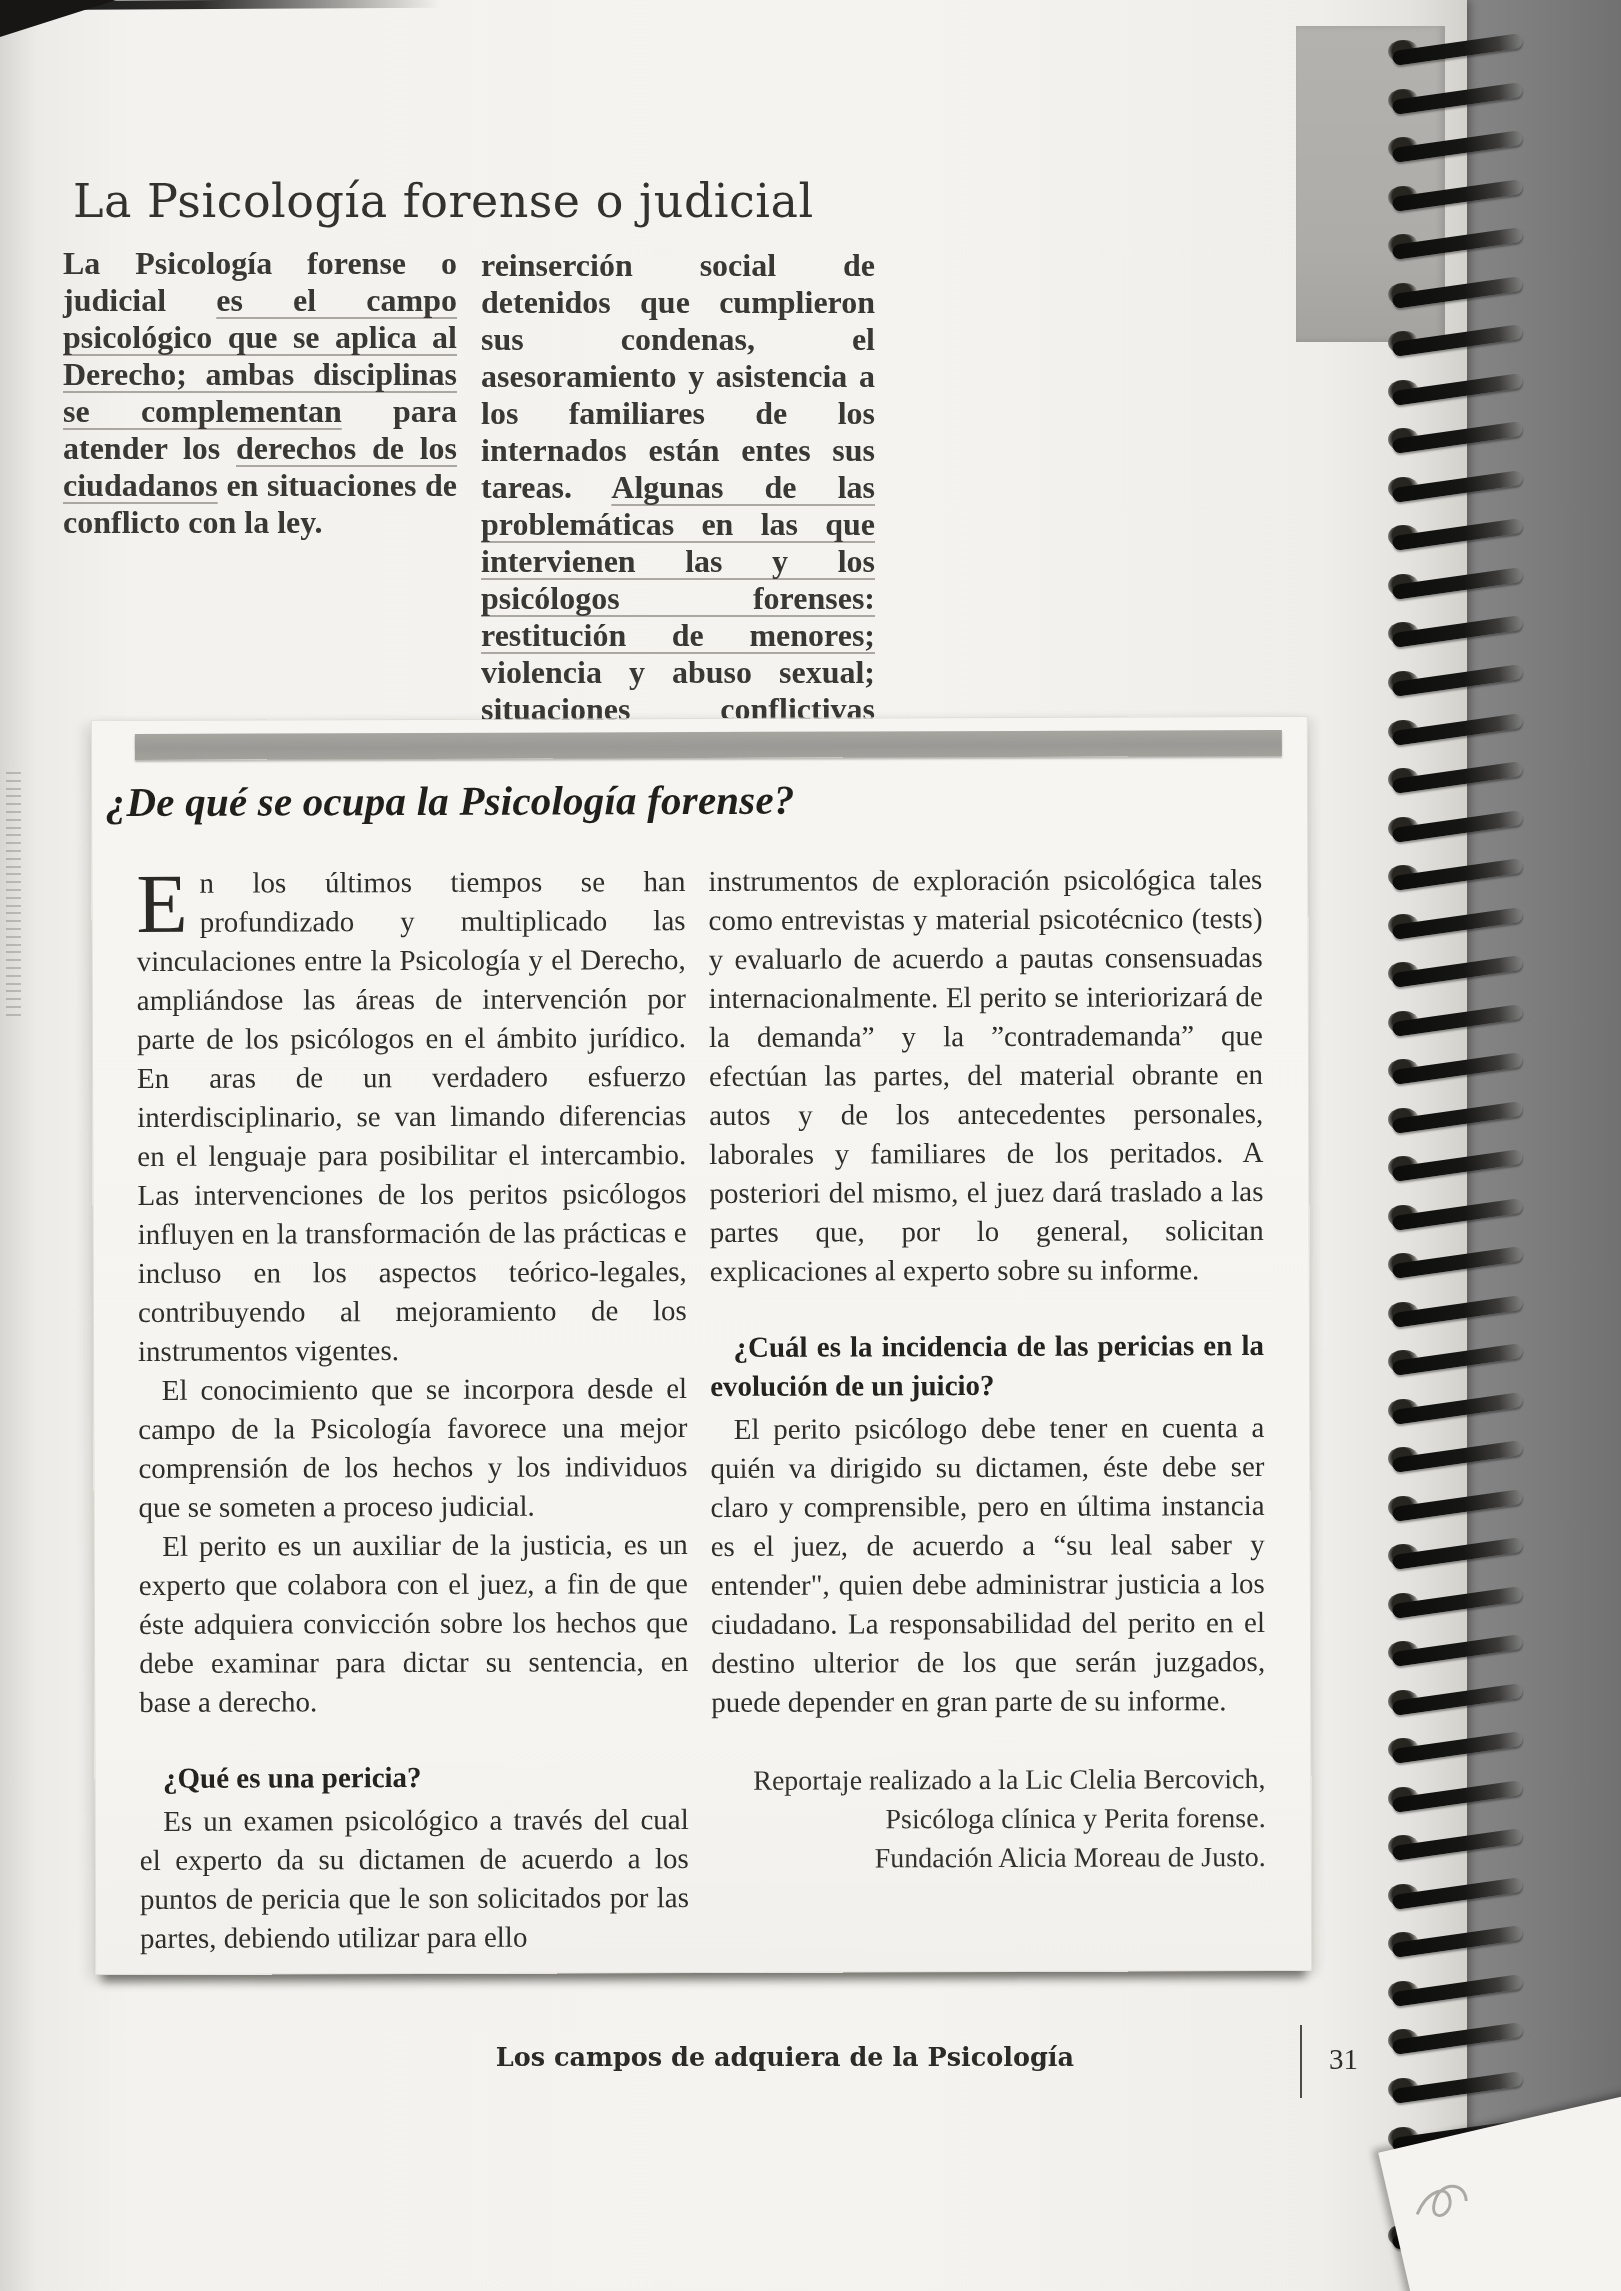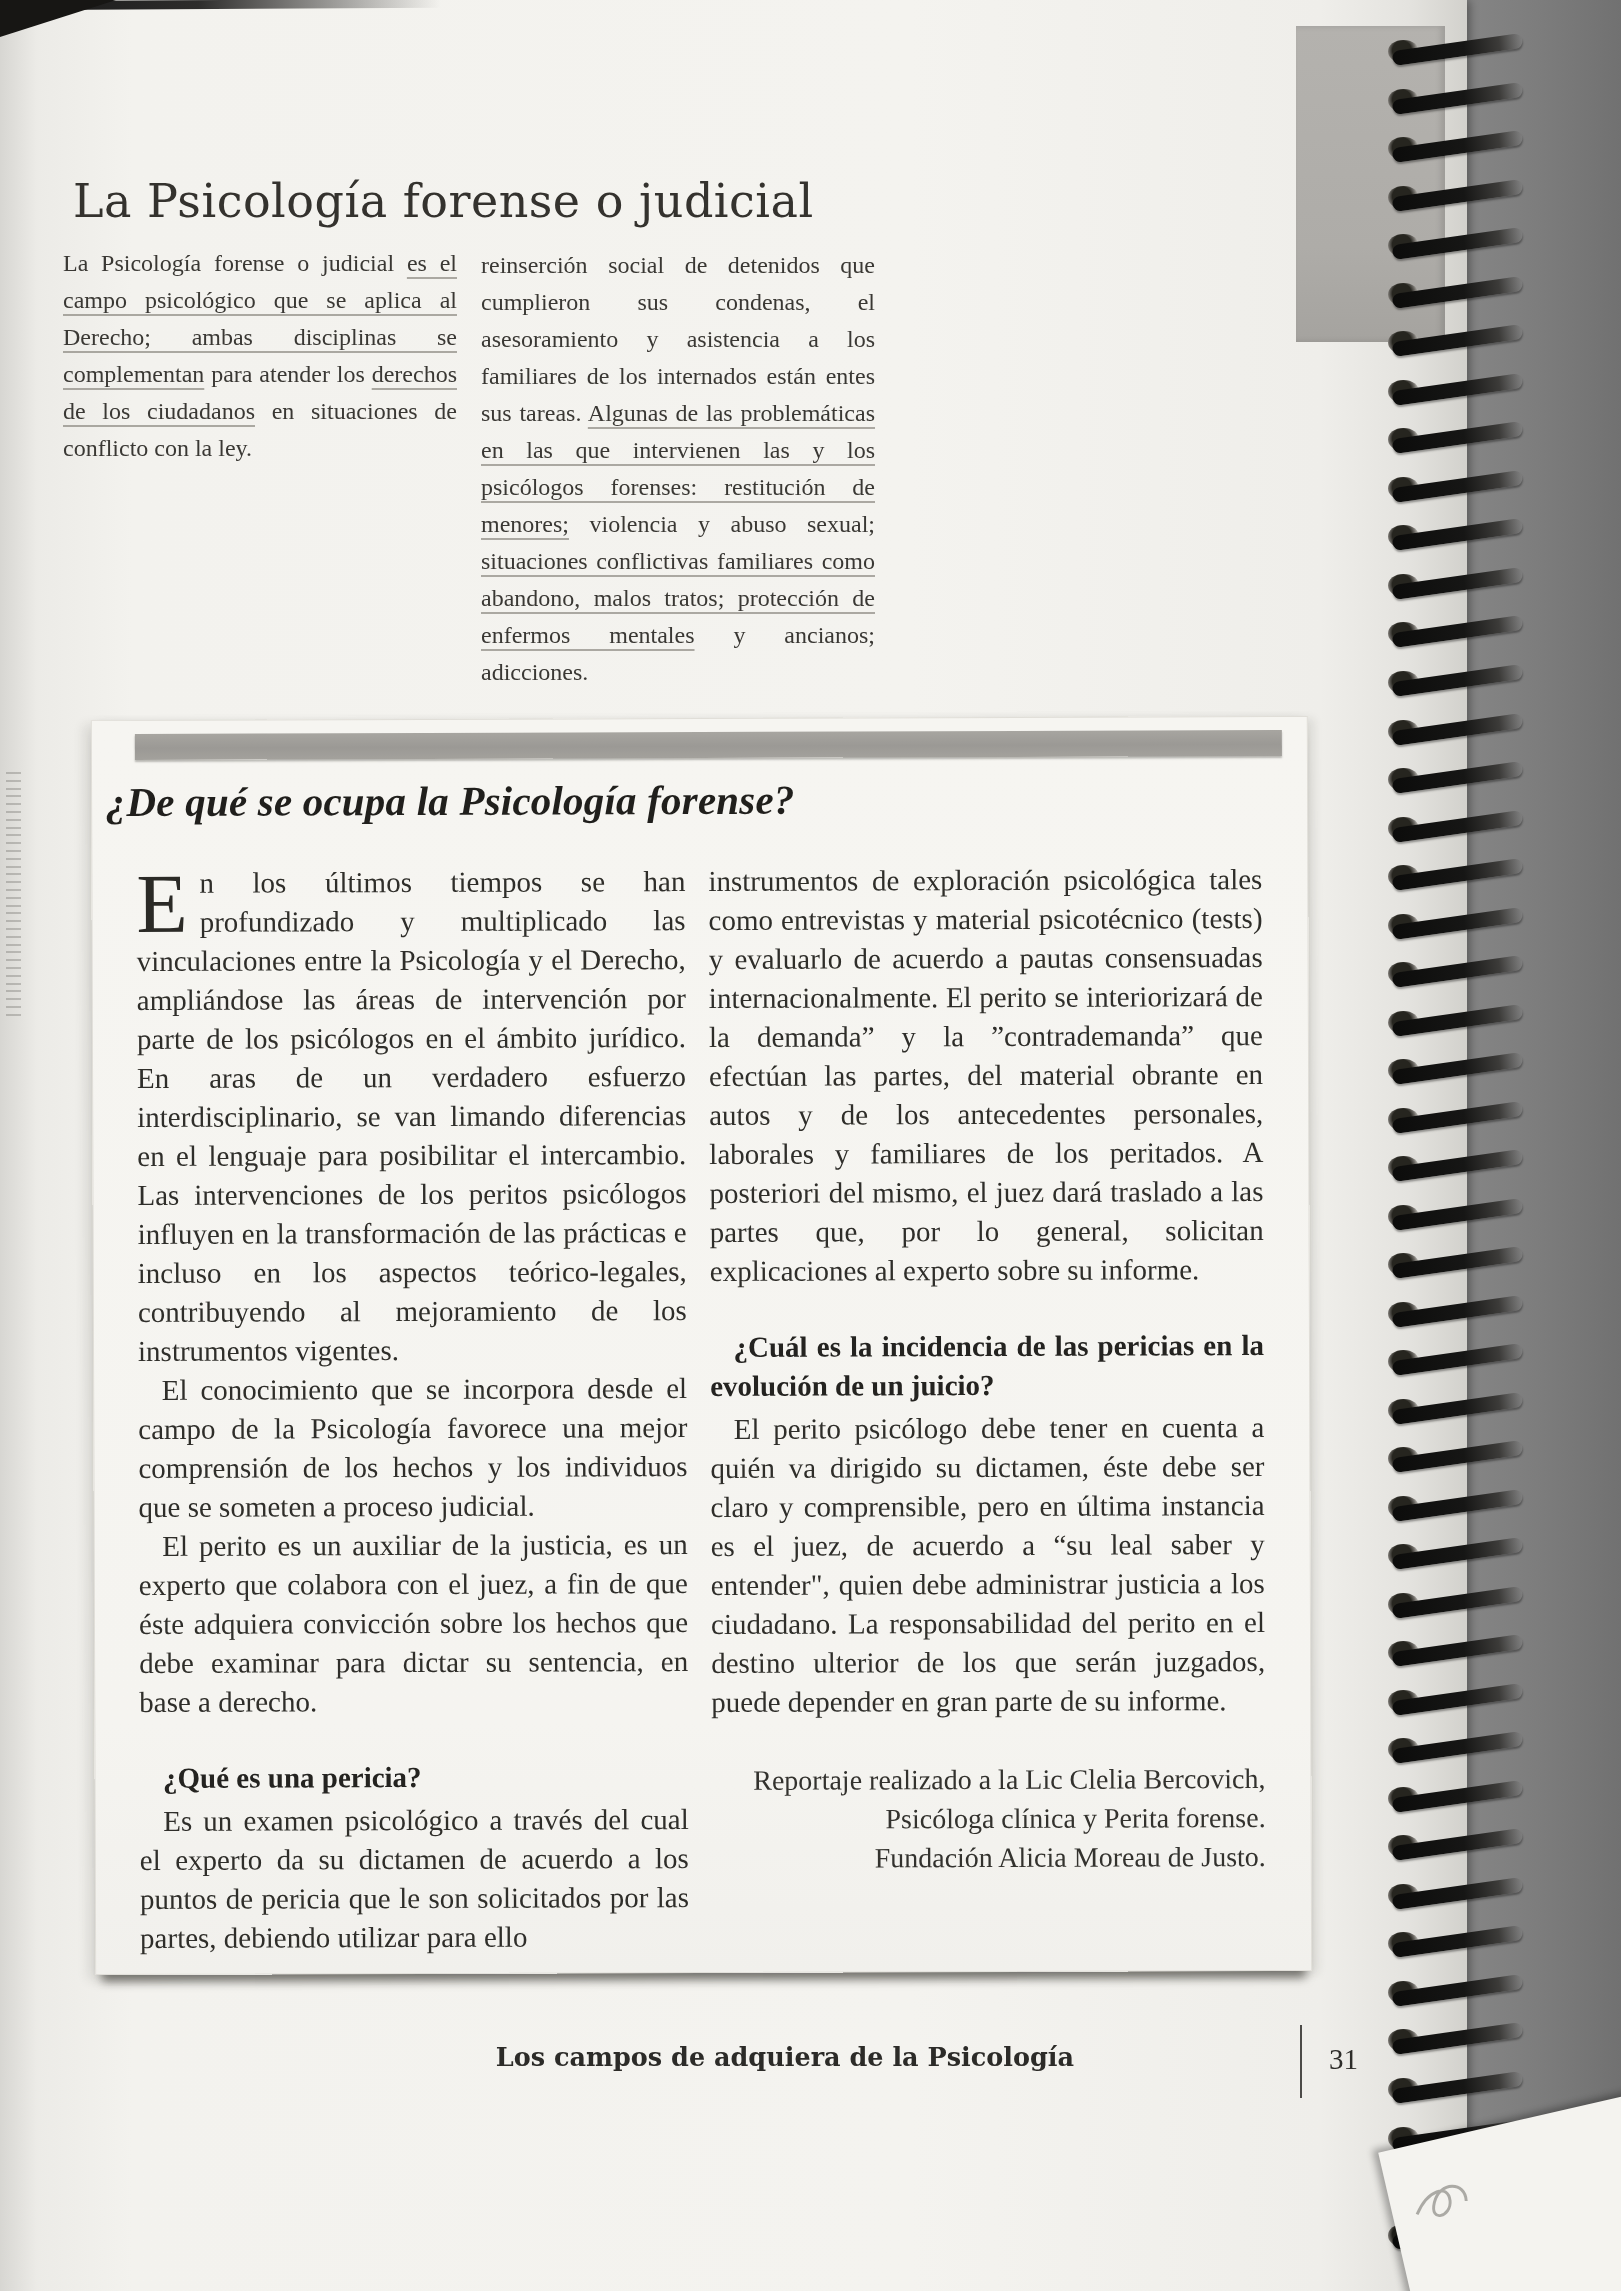--- a/index.html
+++ b/index.html
@@ -46,22 +46,22 @@
     transform:rotate(-8deg);box-shadow:0 2px 2px rgba(0,0,0,.35);}
   .paper-corner{position:absolute;left:1409px;top:2109px;width:353px;height:314px;
     background:#f4f3ef;transform:rotate(-13deg);box-shadow:-4.9px -3.9px 7.8px rgba(0,0,0,.3);}
   .paper-corner svg{position:absolute;left:9.8px;top:17.6px;}
 
   
   .title{position:absolute;left:73px;top:143px;width:1078px;
     font-family:"DejaVu Serif", serif;font-weight:400;
     font-size:46px;letter-spacing:0.5px;color:#34322e;}
   .intro-col{position:absolute;top:245px;width:394px;
-    font-size:24px;line-height:37px;color:var(--ink);
-    text-align:justify;}
+    font-size:32px;line-height:37px;color:var(--ink);
+    text-align:justify;font-weight:bold;}
   .col-a{left:63px;}
   .col-b{left:481px;top:247px;}
   .intro-col p{margin:0;text-indent:21.6px;}
   .intro-col p.noindent{text-indent:0;}
   .u{ text-decoration:underline;
       text-decoration-color:rgba(122,119,110,.6);
       text-decoration-thickness:2px;
       text-underline-offset:5.9px;
       text-decoration-skip-ink:none;}
 

